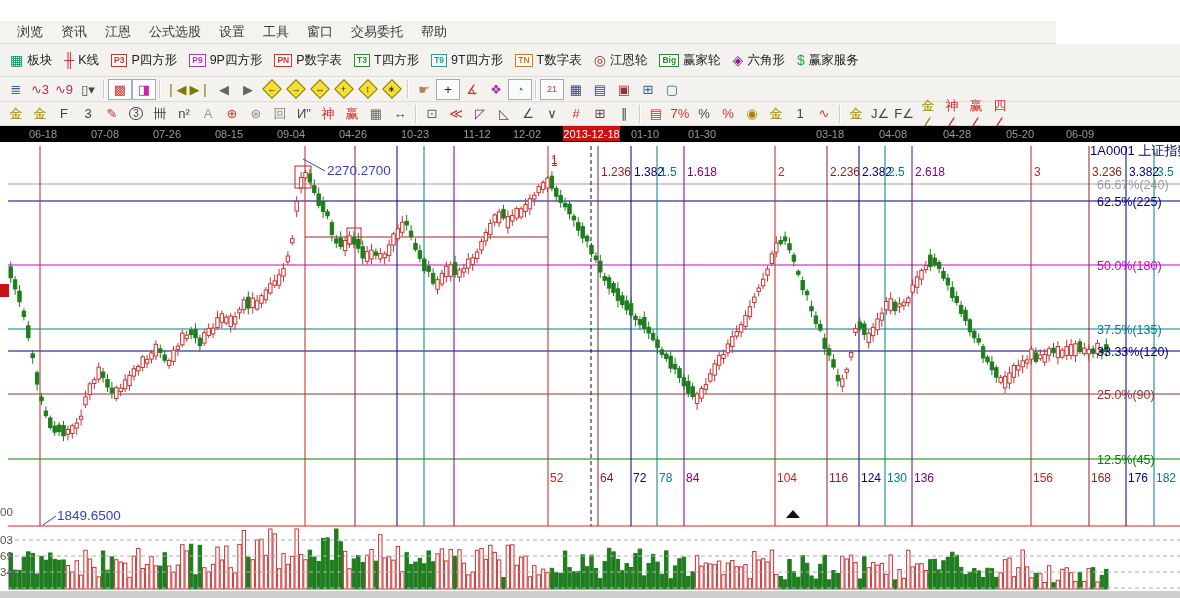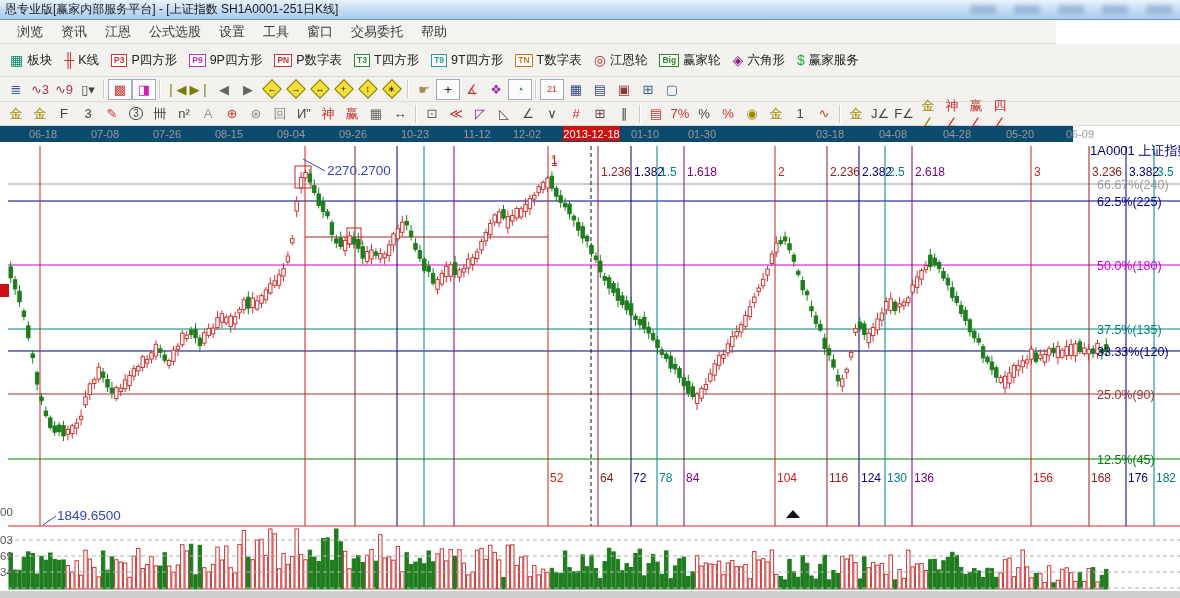--- a/index.html
+++ b/index.html
@@ -28,45 +28,35 @@
   .iglyph{font-size:14px;line-height:14px;}
   .tbtn{background:none;border:1px solid transparent;width:24px;height:21px;display:inline-flex;
     align-items:center;justify-content:center;font-family:inherit;font-size:13px;padding:0;cursor:default;}
   .tbtn.boxed{border:1px solid #9db0c0;background:#fbfbfb;}
   .tsep{width:1px;height:18px;background:#cfcdc6;border-right:1px solid #fff;margin:0 3px;display:inline-block;}
   .diamond{width:12px;height:12px;background:#f4df39;border:1px solid #8a7a10;transform:rotate(45deg);
     display:inline-flex;align-items:center;justify-content:center;}
   .diamond span{transform:rotate(-45deg);font-size:9px;color:#222;line-height:9px;}
   .circ{border:1px solid currentColor;border-radius:50%;padding:0 3px;font-size:10px;}
   
-  .dateaxis{position:absolute;left:0;top:126px;width:1073px;height:16px;background:#0c4a6e;
+  .dateaxis{position:absolute;left:0;top:126px;width:1180px;height:16px;background:#000000;
     border-bottom:1px solid #b9b9b9;}
   .date-tick{position:absolute;top:2px;transform:translateX(-50%);font-size:11px;color:#9a9a9a;white-space:nowrap;}
   .date-highlight{position:absolute;left:563px;top:0;width:57px;height:15px;background:#cc1111;color:#fff;
     font-size:11px;display:flex;align-items:center;justify-content:center;white-space:nowrap;}
   
   .chart{position:absolute;left:0;top:142px;width:1180px;height:456px;background:#fff;}
   .chart svg{display:block;font-family:"Liberation Sans","DejaVu Sans",sans-serif;}
   .watermark{position:absolute;right:6px;top:404px;font-size:30px;font-weight:bold;color:#e03030;
     letter-spacing:5px;opacity:.9;pointer-events:none;}
 </style>
 </head>
 <body>
 
 <div class="app">
-  <div class="titlebar">
-    <span>恩专业版[赢家内部服务平台] - [上证指数  SH1A0001-251日K线]</span>
-    <div class="winctl">
-      <span></span>
-        <span></span>
-        <span></span>
-        <span></span>
-        <span></span>
-    </div>
-  </div>
   <div class="menubar" id="menubar">
       <button class="menu-item">浏览</button>
       <button class="menu-item">资讯</button>
       <button class="menu-item">江恩</button>
       <button class="menu-item">公式选股</button>
       <button class="menu-item">设置</button>
       <button class="menu-item">工具</button>
       <button class="menu-item">窗口</button>
       <button class="menu-item">交易委托</button>
       <button class="menu-item">帮助</button>
@@ -347,21 +337,21 @@
       <button class="tbtn">
         <span style="color: rgb(204, 51, 51);">四∠</span>
       </button>
     </div>
   <div class="dateaxis" id="dateaxis">
       <span class="date-tick" style="left: 43px;">06-18</span>
       <span class="date-tick" style="left: 105px;">07-08</span>
       <span class="date-tick" style="left: 167px;">07-26</span>
       <span class="date-tick" style="left: 229px;">08-15</span>
       <span class="date-tick" style="left: 291px;">09-04</span>
-      <span class="date-tick" style="left: 353px;">09-26</span>
+      <span class="date-tick" style="left: 353px;">04-26</span>
       <span class="date-tick" style="left: 415px;">10-23</span>
       <span class="date-tick" style="left: 477px;">11-12</span>
       <span class="date-tick" style="left: 527px;">12-02</span>
       <span class="date-tick" style="left: 645px;">01-10</span>
       <span class="date-tick" style="left: 702px;">01-30</span>
       <span class="date-tick" style="left: 767px; margin-top: 16px;">02-26</span>
       <span class="date-tick" style="left: 830px;">03-18</span>
       <span class="date-tick" style="left: 893px;">04-08</span>
       <span class="date-tick" style="left: 957px;">04-28</span>
       <span class="date-tick" style="left: 1020px;">05-20</span>

